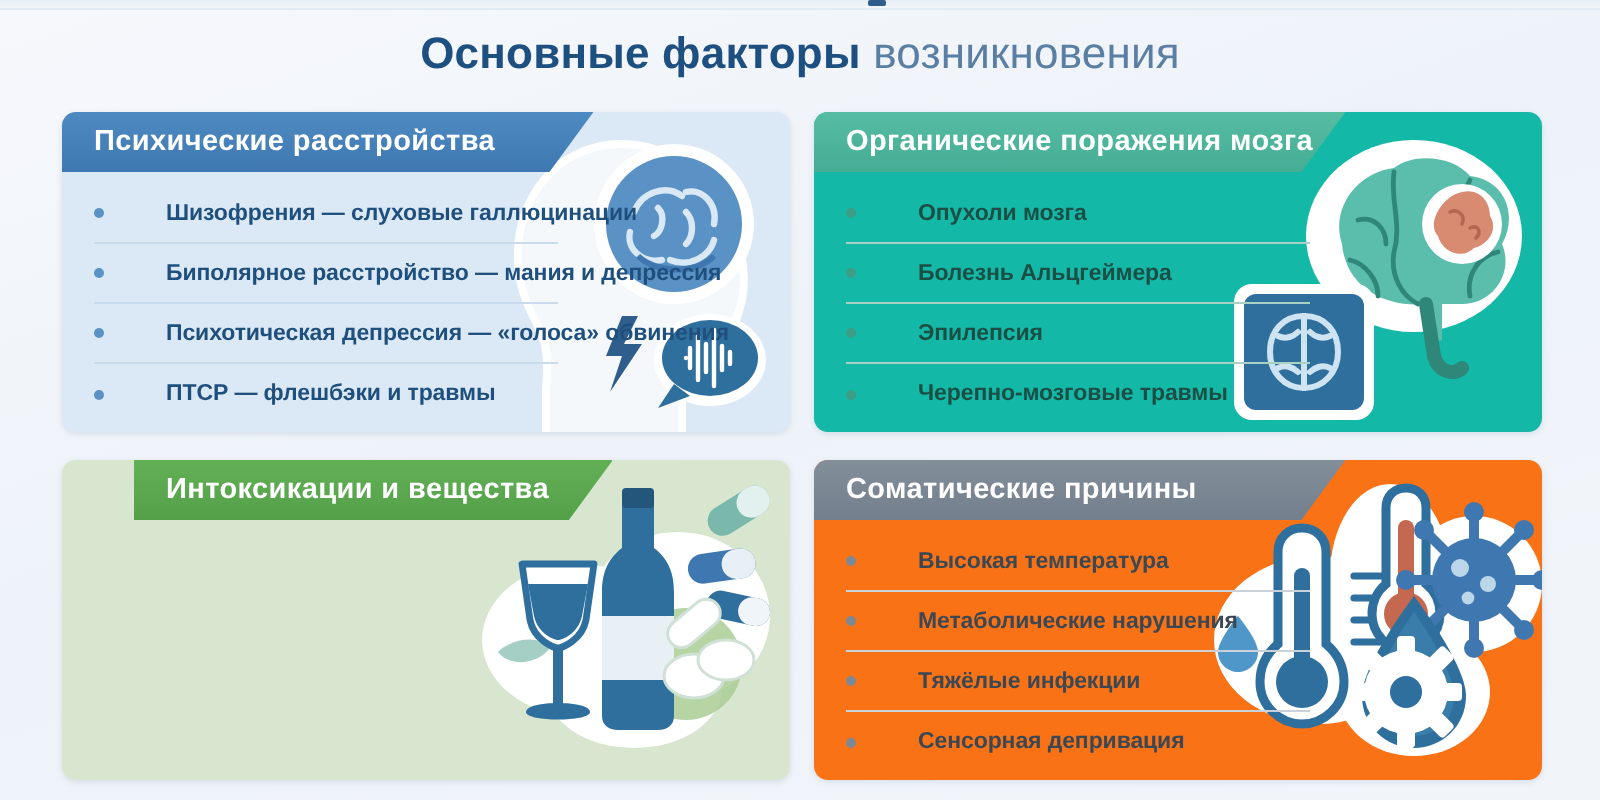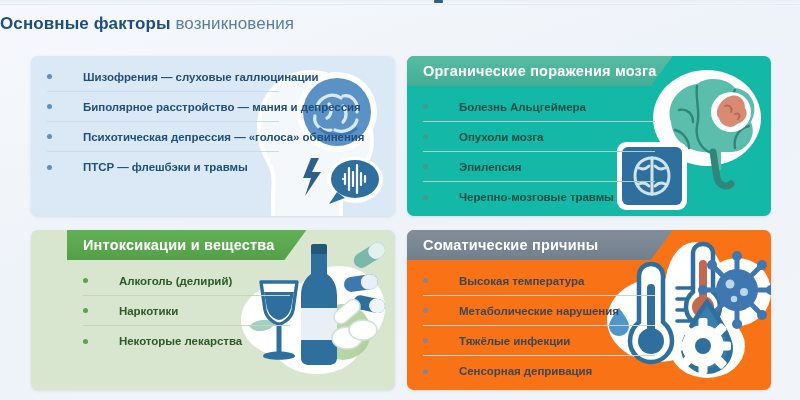--- a/index.html
+++ b/index.html
@@ -22,22 +22,22 @@
     border-bottom:1px solid #e2eaf3;
   }
   .top-strip .nub{
     position:absolute; left:434px; top:0; width:9px; height:3px;
     background:#2f5d8c; border-radius:1px;
   }
 
   
   .page-title{
     position:absolute; top:14px; left:0; width:800px;
-    text-align:left;
-    font-size:17px;
+    text-align:center;
+    font-size:22px;
     letter-spacing:.1px;
     white-space:nowrap;
   }
   .page-title .strong{ font-weight:bold; color:#1d4f80; }
   .page-title .light { font-weight:normal; color:#5a7fa3; }
 
   
   .grid{
     position:absolute; top:56px; left:31px;
     width:740px; height:335px;
@@ -143,20 +143,23 @@
 </div>
 
 <div class="page-title">
   <span class="strong">Основные факторы</span>
   <span class="light">возникновения</span>
 </div>
 
 <div class="grid">
 
   <div class="card t-blue">
+    <div class="card-head">
+      <span>Психические расстройства</span>
+    </div>
     <div class="card-list">
       <div class="bullet-row">
         <span class="dot"></span>
         <span class="bullet-text">Шизофрения — слуховые галлюцинации</span>
       </div>
       <div class="bullet-row">
         <span class="dot"></span>
         <span class="bullet-text">Биполярное расстройство — мания и депрессия</span>
       </div>
       <div class="bullet-row">
@@ -208,25 +211,25 @@
     </div>
   </div>
 
   <div class="card t-teal">
     <div class="card-head">
       <span>Органические поражения мозга</span>
     </div>
     <div class="card-list">
       <div class="bullet-row">
         <span class="dot"></span>
+        <span class="bullet-text">Опухоли мозга</span>
+      </div>
+      <div class="bullet-row">
+        <span class="dot"></span>
         <span class="bullet-text">Болезнь Альцгеймера</span>
-      </div>
-      <div class="bullet-row">
-        <span class="dot"></span>
-        <span class="bullet-text">Опухоли мозга</span>
       </div>
       <div class="bullet-row">
         <span class="dot"></span>
         <span class="bullet-text">Эпилепсия</span>
       </div>
       <div class="bullet-row">
         <span class="dot"></span>
         <span class="bullet-text">Черепно-мозговые травмы</span>
       </div>
     </div>
@@ -268,34 +271,20 @@
           <path d="M30 124 C34 122 38 124 40 126"></path>
           <path d="M56 124 C52 122 48 124 46 126"></path>
         </g>
       </svg>
     </div>
   </div>
 
   <div class="card t-green">
     <div class="card-head">
       <span>Интоксикации и вещества</span>
-    </div>
-    <div class="card-list">
-      <div class="bullet-row">
-        <span class="dot"></span>
-        <span class="bullet-text">Алкоголь (делирий)</span>
-      </div>
-      <div class="bullet-row">
-        <span class="dot"></span>
-        <span class="bullet-text">Наркотики</span>
-      </div>
-      <div class="bullet-row">
-        <span class="dot"></span>
-        <span class="bullet-text">Некоторые лекарства</span>
-      </div>
     </div>
     <div class="art tox">
       <svg viewBox="0 0 160 150">
 
         <ellipse cx="58" cy="86" rx="48" ry="38" fill="#ffffff"></ellipse>
         <ellipse cx="108" cy="74" rx="46" ry="42" fill="#ffffff"></ellipse>
         <ellipse cx="86" cy="110" rx="44" ry="30" fill="#ffffff"></ellipse>
 
         <circle cx="112" cy="98" r="28" fill="#a9cc94" opacity=".85"></circle>
 

